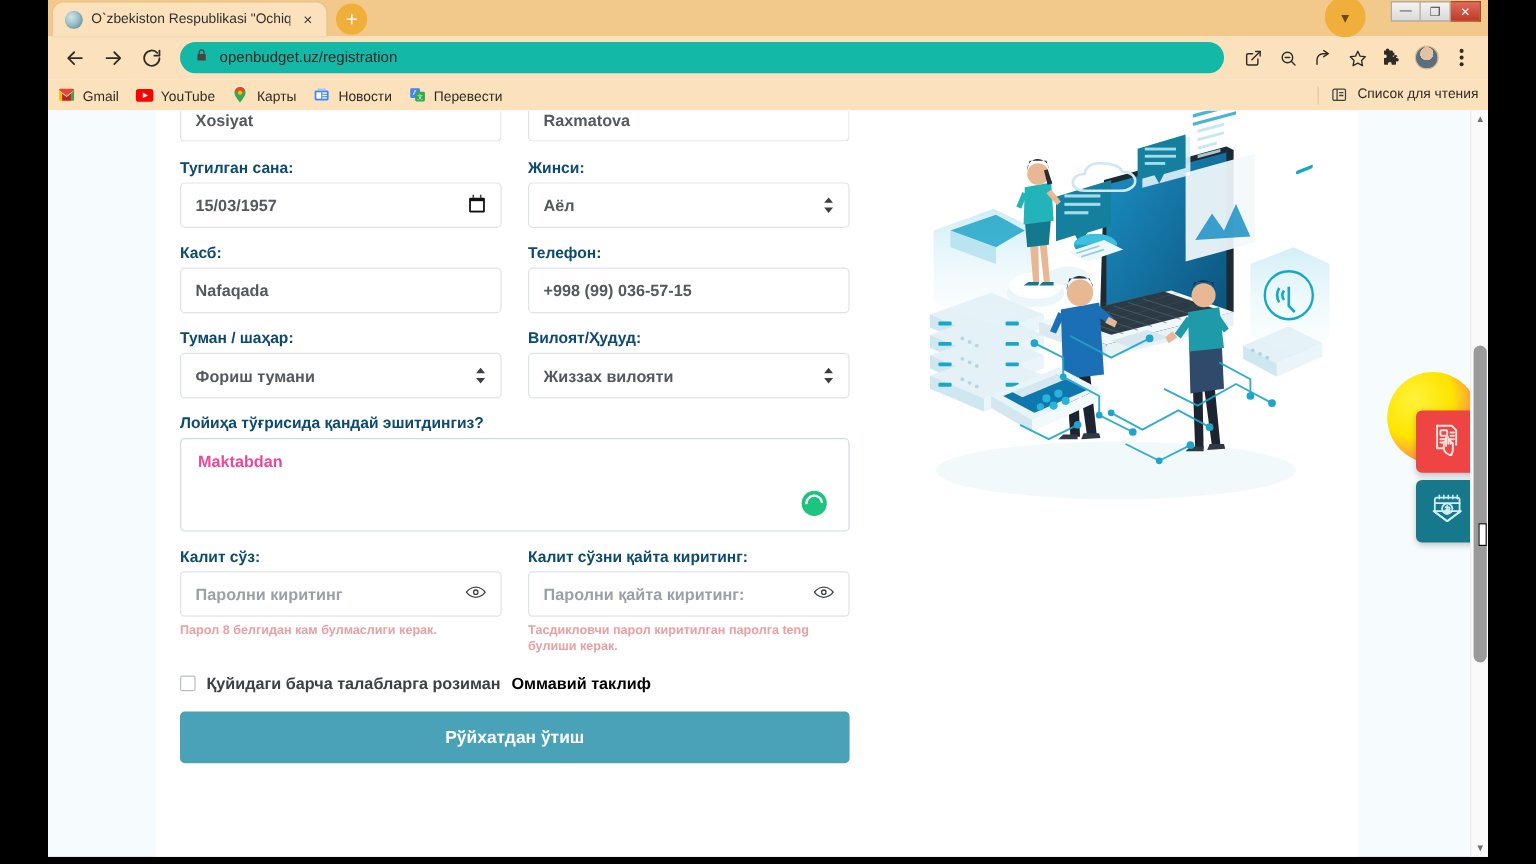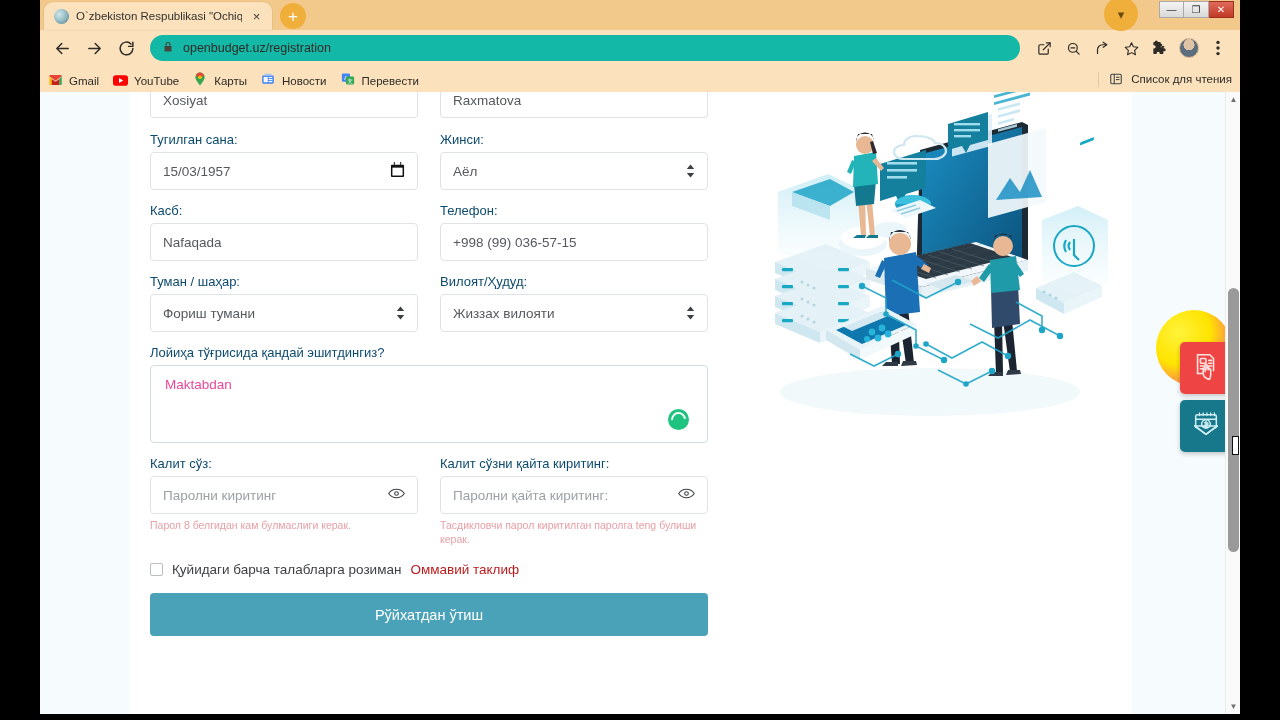--- a/index.html
+++ b/index.html
@@ -98,21 +98,21 @@
   .bm { display: flex; align-items: flex-end; gap: 6px; }
   .bm-label { font-size: 11.5px; color: #2f2b27; white-space: nowrap; }
   .bm-ico { width: 15px; height: 15px; flex: 0 0 auto; display: block; }
   .reading {
     position: absolute; right: 8px; display: flex; align-items: center; gap: 7px;
     padding-left: 10px; border-left: 1px solid #e3c79d;
   }
 
   
   .viewport {
-    position: relative; height: 622px; background: #f6fbfd; overflow: hidden;
+    position: relative; height: 622px; background: #f6fbfd; overflow: hidden; font-weight: bold;
   }
   .page-card {
     position: absolute; left: 90px; top: 0; width: 1002px; min-height: 622px;
     background: #fff;
   }
   .form-wrap { position: absolute; left: 20px; top: 0; width: 580px; }
   .illus-wrap { position: absolute; left: 600px; top: 0; width: 402px; height: 340px; }
 
   .row { display: flex; gap: 22px; }
   .col { width: 268px; }
@@ -146,21 +146,21 @@
     content: ""; width: 11px; height: 11px; border-radius: 50%;
     border: 2px solid #fff; border-right-color: transparent; border-bottom-color: transparent;
     transform: rotate(40deg);
   }
 
   .err { font-size: 10.5px; color: #e8a0a6; line-height: 1.35; margin-top: 4px; width: 268px; }
 
   .agree-row { display: flex; align-items: center; gap: 9px; margin-top: 16px; }
   .cbox { width: 13px; height: 13px; border: 1px solid #b9bec3; border-radius: 2px; background: #fff; flex: 0 0 auto; }
   .agree-txt { font-size: 13.5px; color: #3d4145; }
-  .agree-link { font-size: 13.5px; color: #b91c1c; }
+  .agree-link { font-size: 13.5px; color: #000000; }
 
   .submit {
     margin-top: 16px; width: 558px; height: 43px; border-radius: 4px;
     background: #4aa2b8; color: #fff; font-size: 14.5px;
     display: flex; align-items: center; justify-content: center;
   }
 
   
   .illus { width: 402px; height: 330px; display: block; }
 

